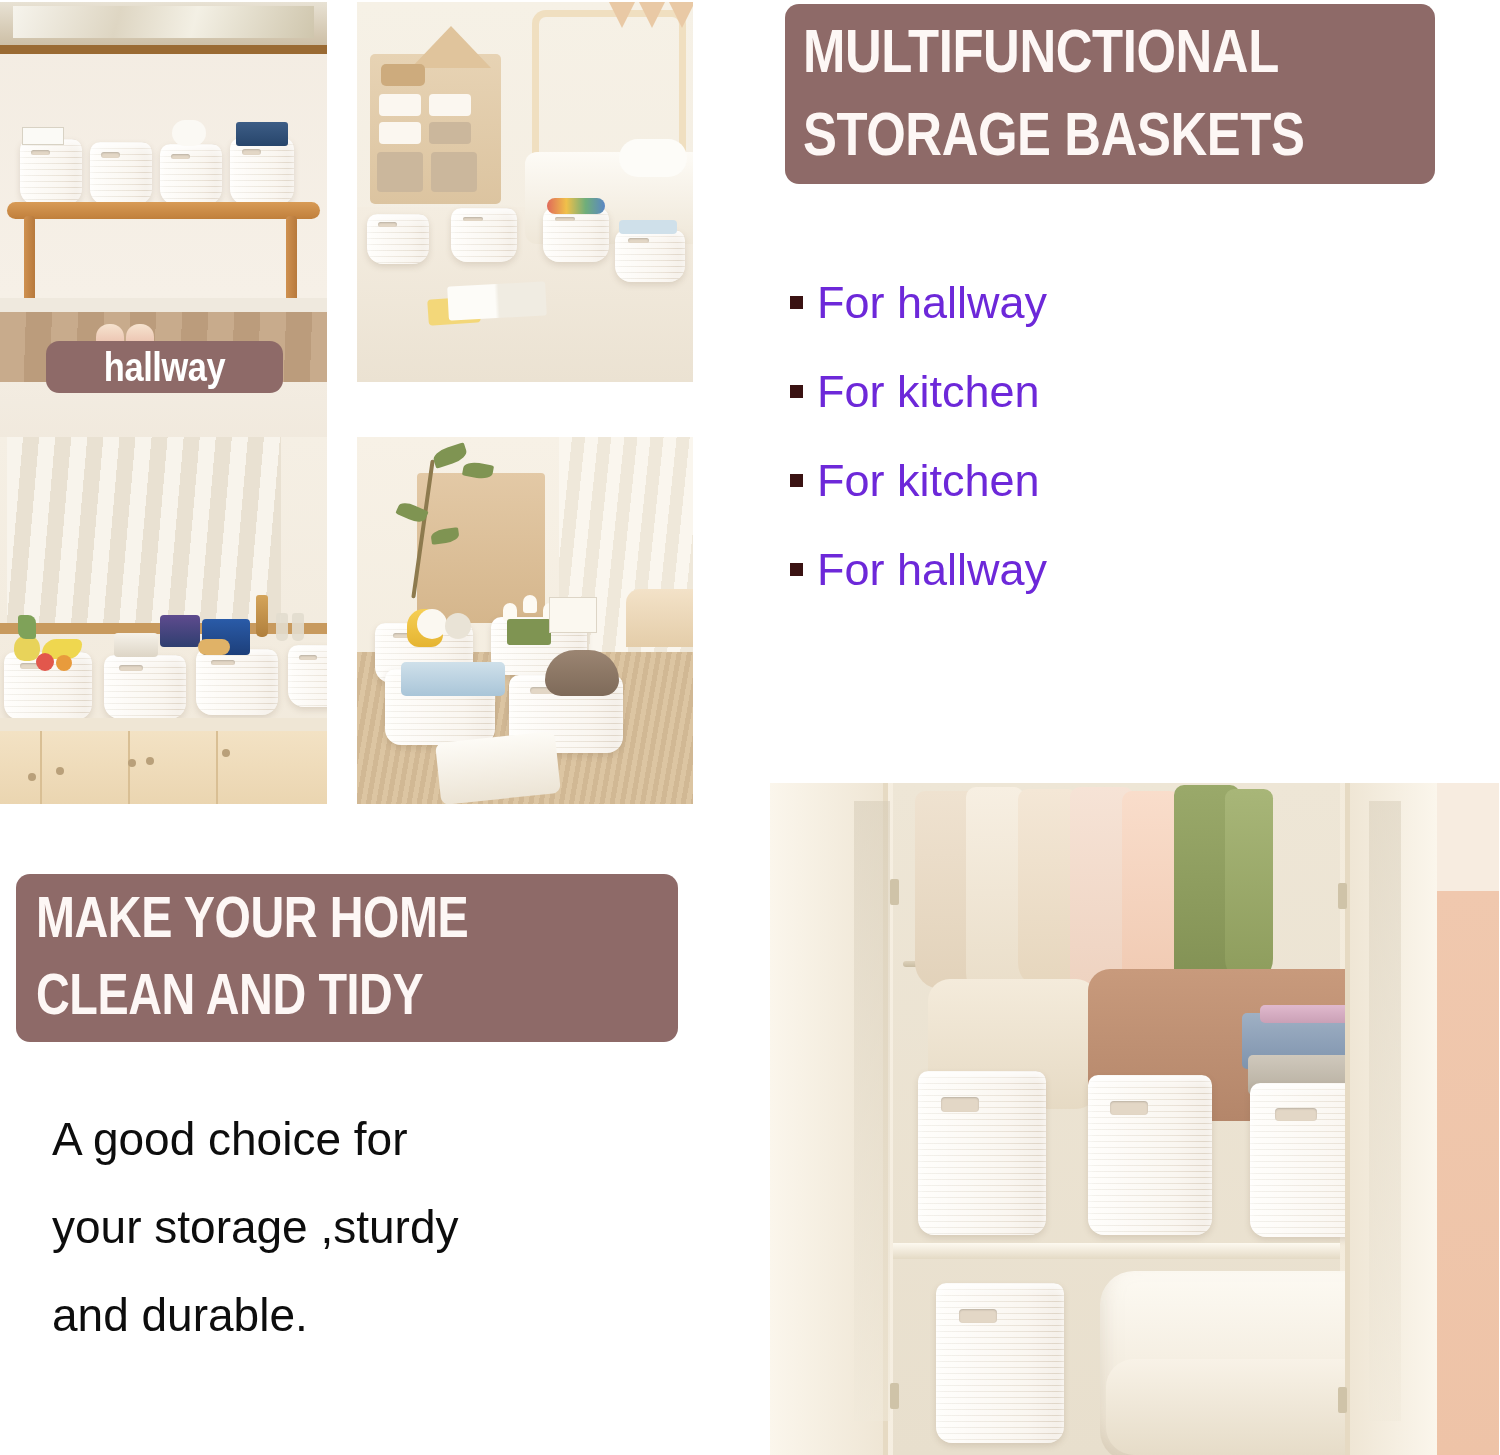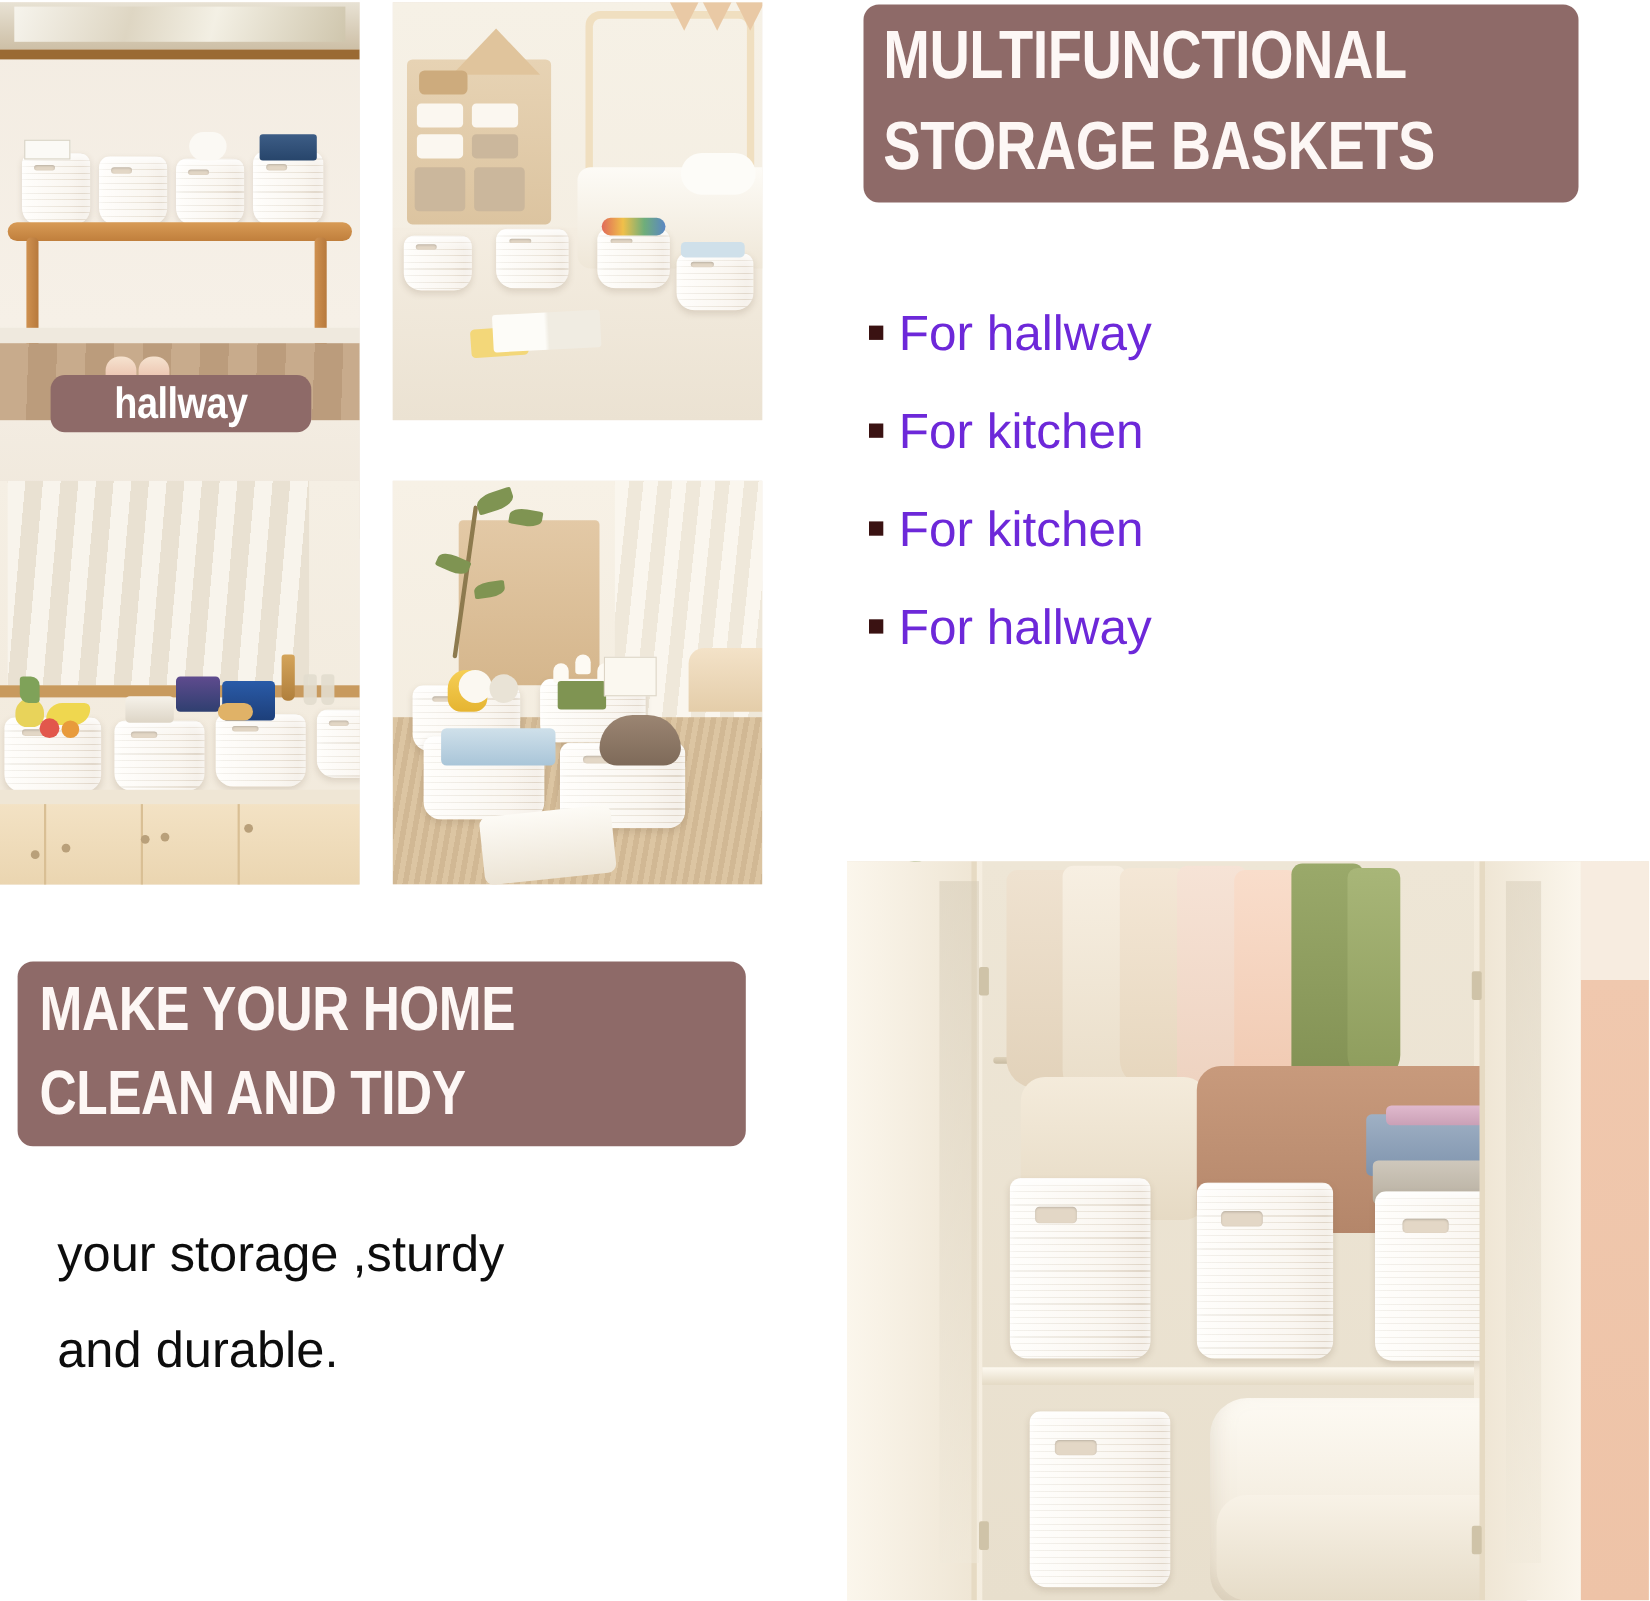--- a/index.html
+++ b/index.html
@@ -198,20 +198,21 @@
     <span class="bullet-tx">For hallway</span>
   </div>
 </div>
 
 <div class="banner" id="headline-banner">
   <span class="bline">MAKE YOUR HOME</span>
   <span class="bline">CLEAN AND TIDY</span>
 </div>
 
 <div id="description">
+  <p>A good choice for</p>
   <p>your storage ,sturdy</p>
   <p>and durable.</p>
 </div>
 
 <div class="photo" id="ph-hallway">
   <div class="abs wall"></div>
   <div class="abs window"></div>
   <div class="abs winglass"></div>
   <div class="basket" style="left:20px;  top:137px; width:62px; height:66px;"></div>
   <div class="basket" style="left:90px;  top:140px; width:62px; height:63px;"></div>

